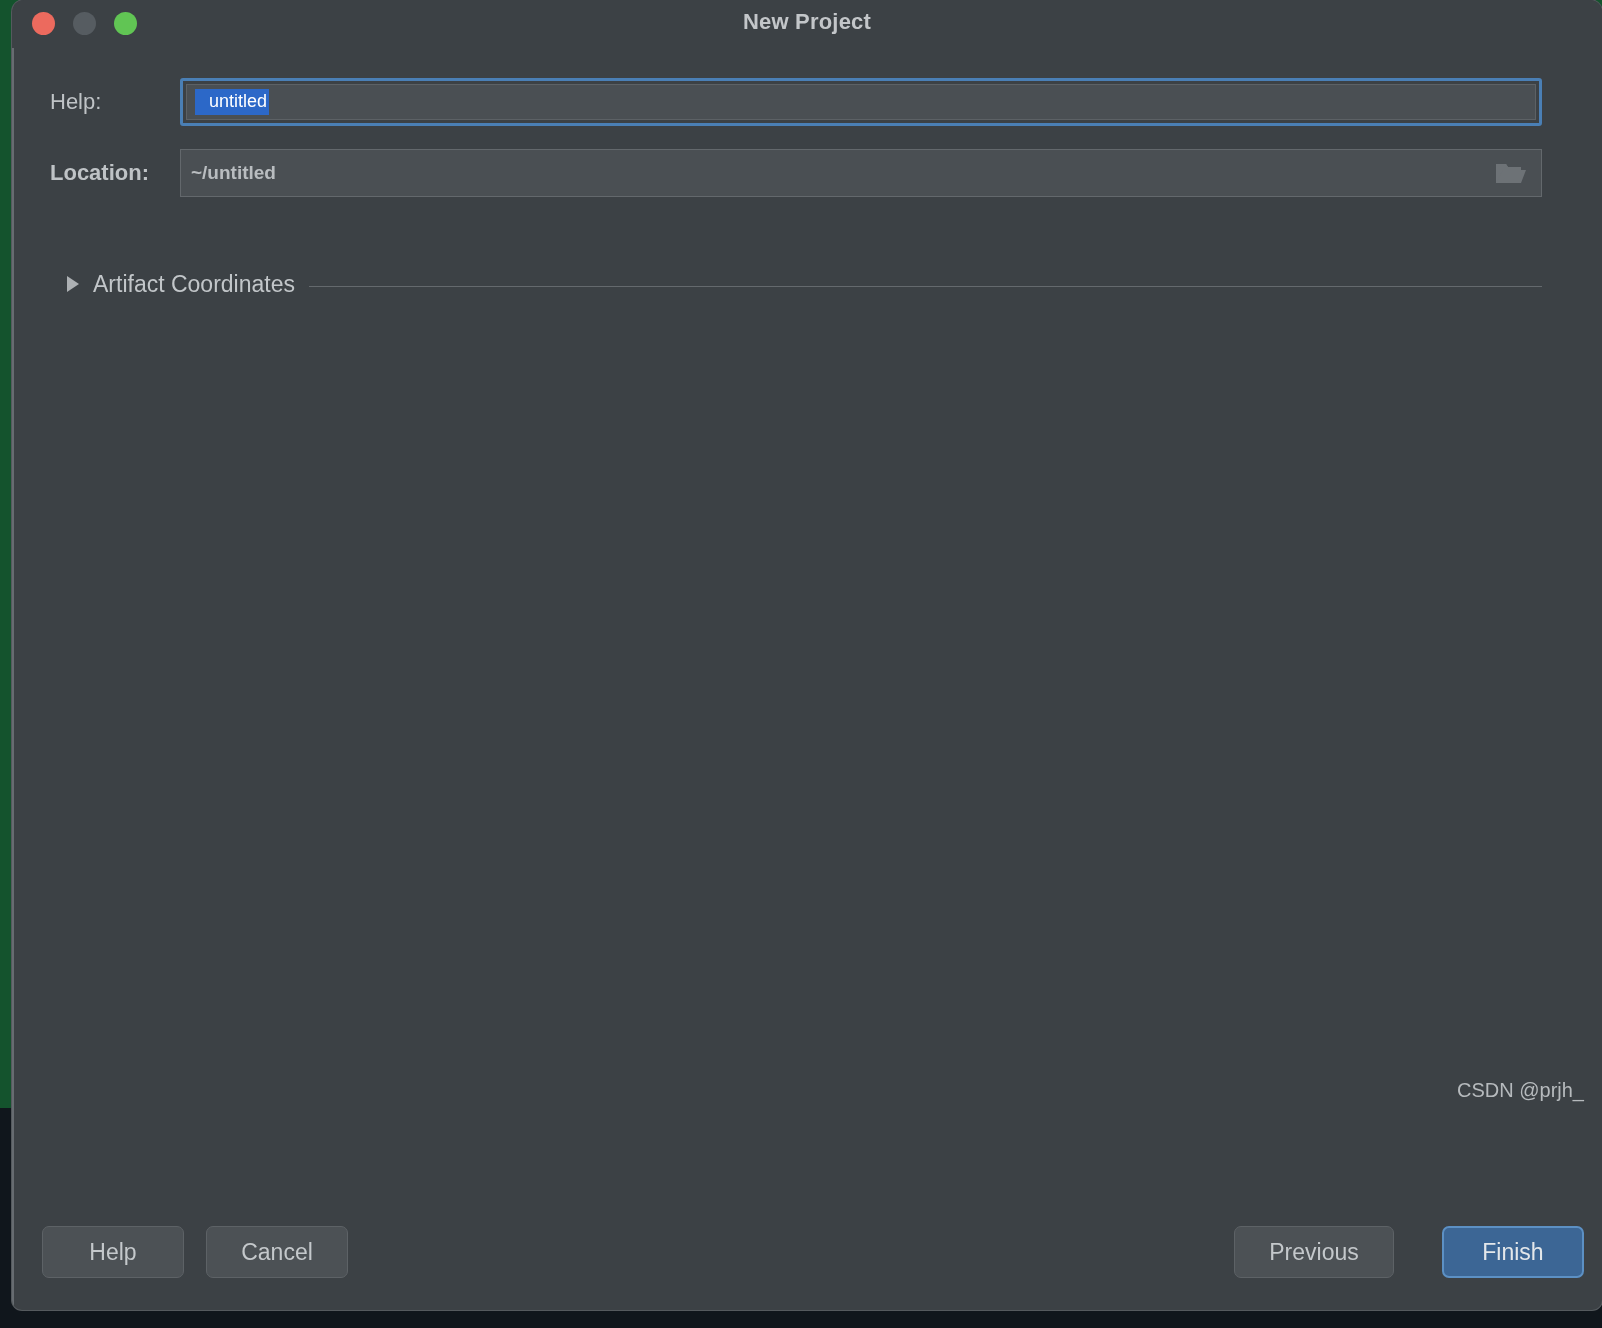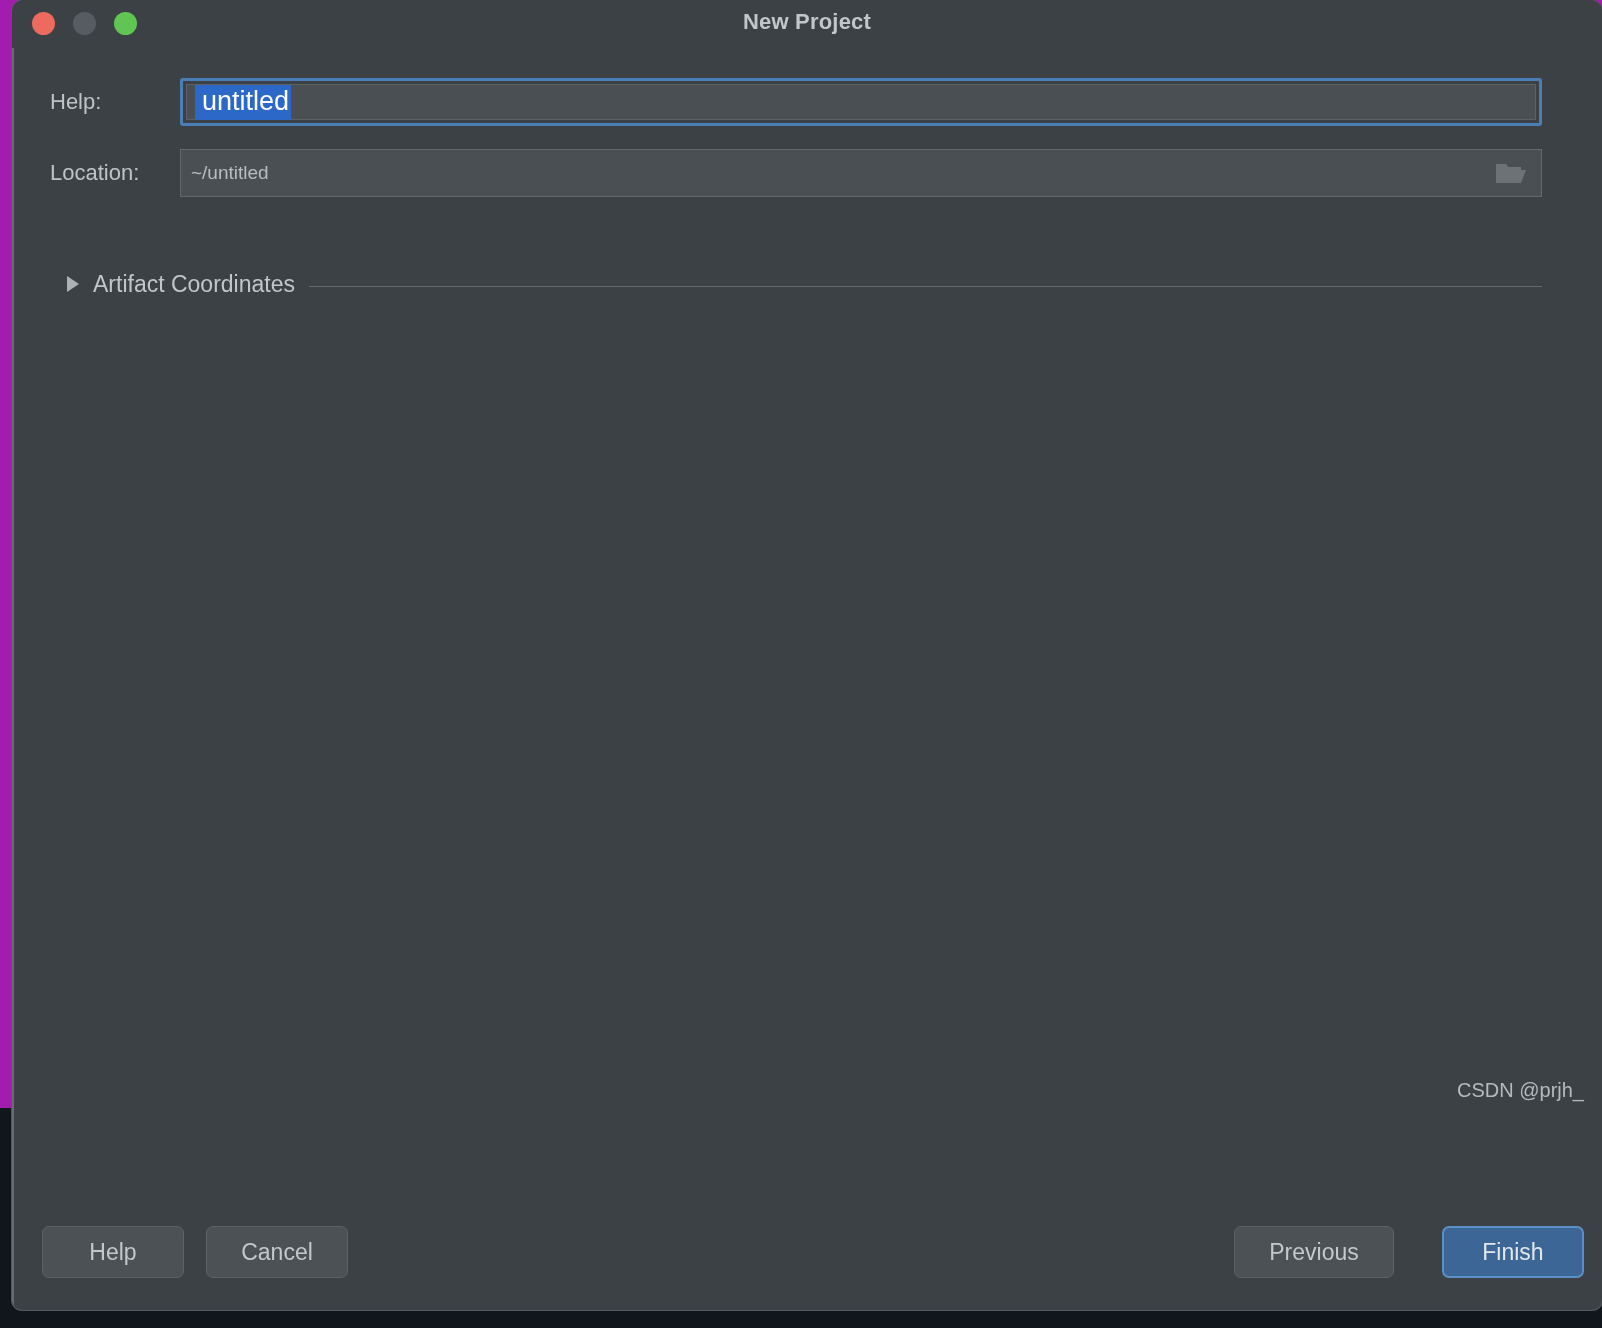--- a/index.html
+++ b/index.html
@@ -9,21 +9,21 @@
     width: 1602px;
     height: 1328px;
     overflow: hidden;
     font-family: "Liberation Sans", sans-serif;
   }
 
   #screen {
     position: relative;
     width: 1602px;
     height: 1108px;
-    background: #a21caf;
+    background: #14532d;
   }
 
   
   .window {
     position: absolute;
     left: 12px;
     top: 0px;
     width: 1590px;
     height: 1310px;
     background: #3c4145;
@@ -89,21 +89,21 @@
     width: 100%;
   }
 
   .row {
     position: absolute;
     height: 48px;
     display: flex;
     align-items: center;
   }
   .row.name-row     { left: 38px; top: 30px;  right: 60px; }
-  .row.location-row { left: 38px; top: 101px; right: 60px; }
+  .row.location-row { left: 38px; top: 101px; right: 60px; font-weight: bold; }
 
   .field-label {
     font-size: 22px;
     color: #bfc3c6;
     width: 130px;
     flex: 0 0 auto;
     white-space: nowrap;
   }
 
   
@@ -123,23 +123,23 @@
     background: #4a4f53;
     border: 1px solid #5c6165;
     box-sizing: border-box;
     display: flex;
     align-items: center;
     padding-left: 8px;
   }
   .selected-text {
     background: #2c68c8;
     color: #ffffff;
-    font-size: 27px;
+    font-size: 18px;
     line-height: 1;
-    padding: 3px 2px 5px 7px;
+    padding: 3px 2px 5px 14px;
     white-space: nowrap;
   }
 
   
   .location-input {
     position: relative;
     flex: 1 1 auto;
     height: 48px;
     background: #4a4f53;
     border: 1px solid #63686c;

